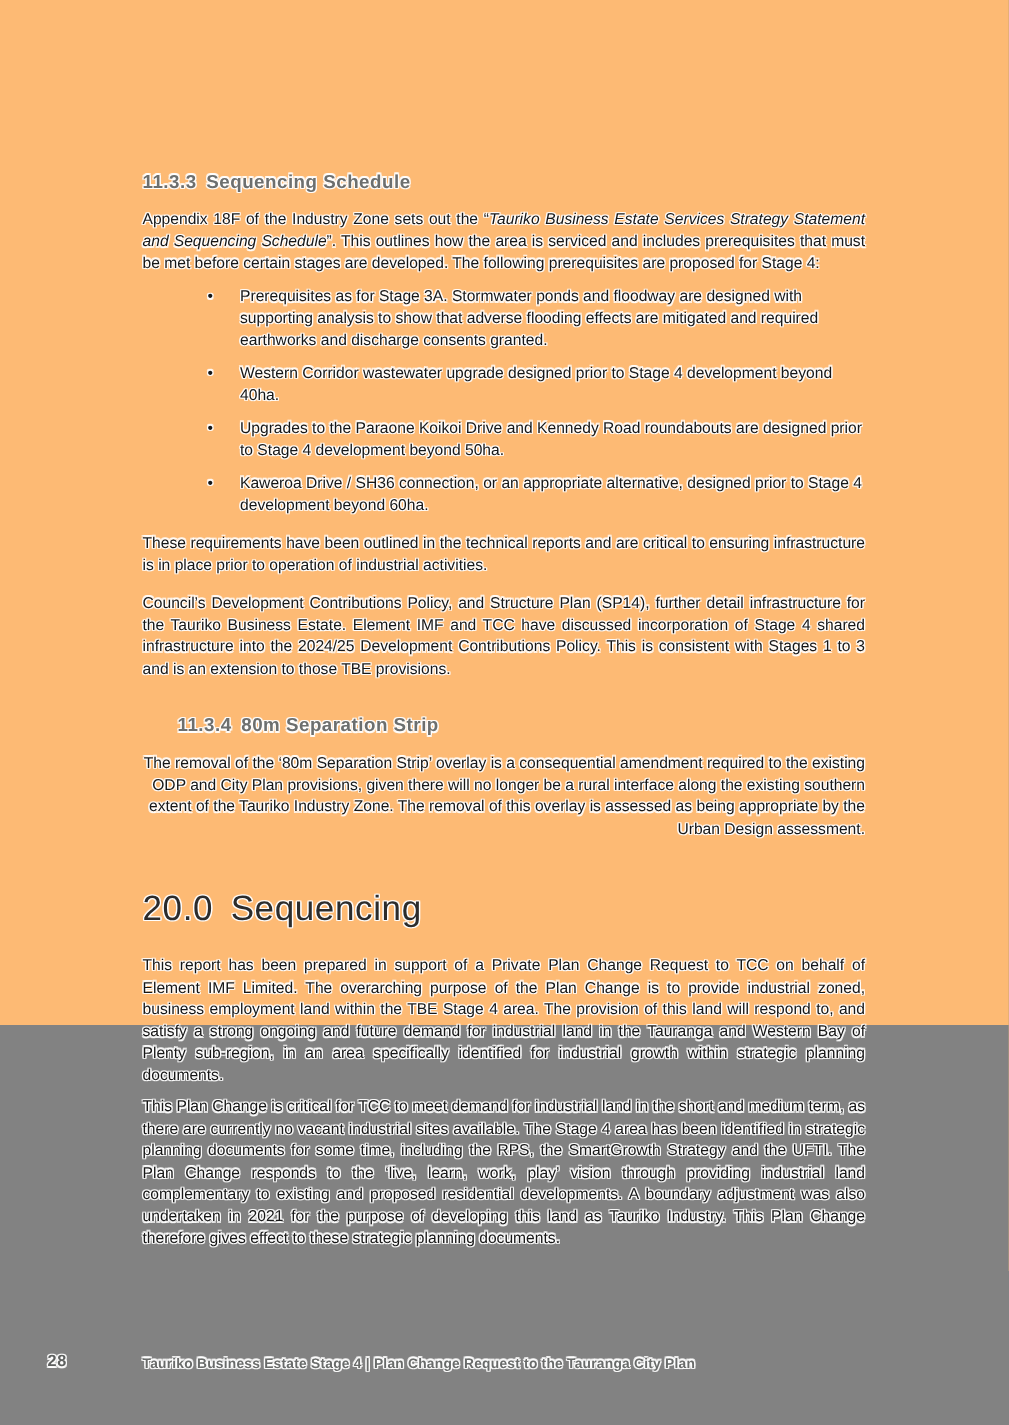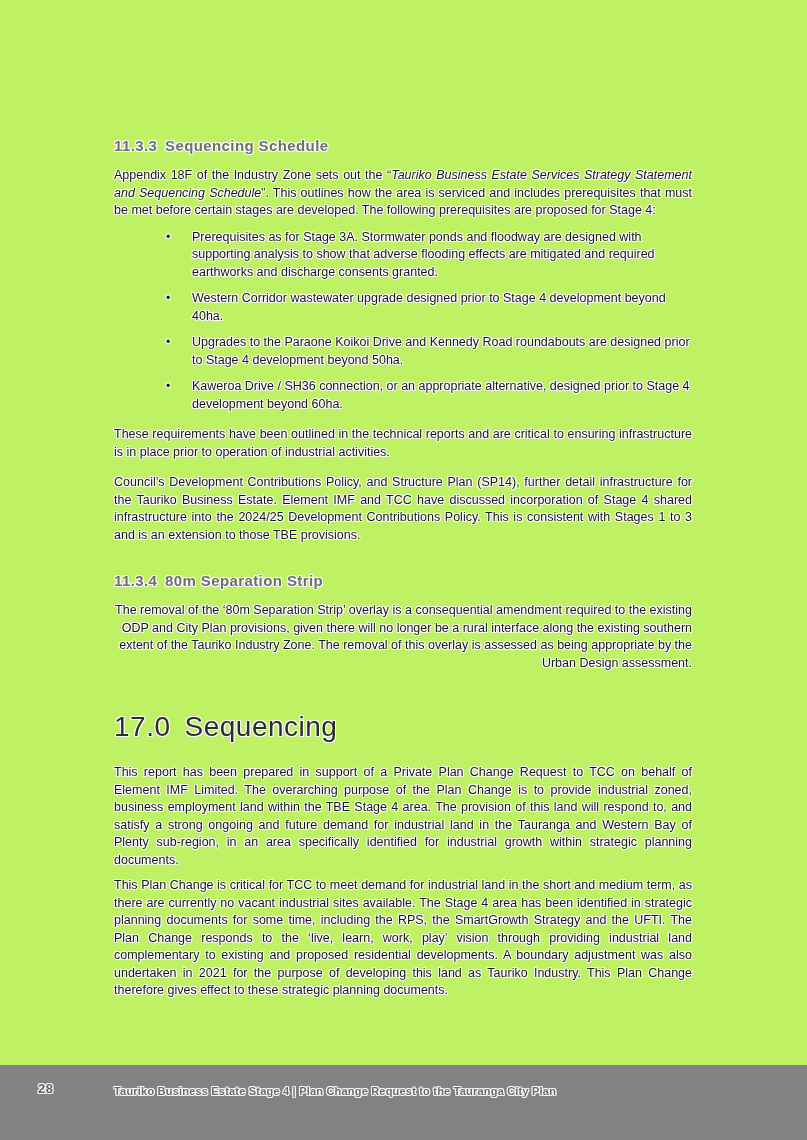--- a/index.html
+++ b/index.html
@@ -4,22 +4,22 @@
 <style>
   html, body { margin: 0; padding: 0; }
   body {
     width: 807px; height: 1140px;
     background: #828282;
     font-family: "Liberation Sans", sans-serif;
     overflow: hidden;
   }
   .page {
     position: relative;
-    width: 807px; height: 1065px;
-    background: #bef264;
+    width: 807px; height: 820px;
+    background: #fdba74;
   }
   
   .halo {
     text-shadow:
       -1px -1px 0 rgba(255,255,255,.78),
        1px -1px 0 rgba(255,255,255,.78),
       -1px  1px 0 rgba(255,255,255,.78),
        1px  1px 0 rgba(255,255,255,.78),
       -1px  0   0 rgba(255,255,255,.78),
        1px  0   0 rgba(255,255,255,.78),
@@ -60,21 +60,21 @@
     font-size: 12.5px;
     line-height: 17.5px;
     color: #161616;
     text-align: left;
   }
   .bullet-list .marker {
     position: absolute;
     left: 52px; top: 0;
     font-size: 12.5px;
   }
-  .gap-before-1134 { margin-top: 28px; }
+  .gap-before-1134 { margin-top: 28px; margin-left: 28px; }
   .conclusion-heading {
     margin: 39px 0 0 0;
     font-size: 28px;
     font-weight: normal;
     letter-spacing: .5px;
     color: #2c2c2c;
     line-height: 31px;
   }
   .conclusion-heading .sec-num { display: inline-block; margin-right: 14px; }
   .conclusion-par1 { margin-top: 22px; }
@@ -132,21 +132,21 @@
 
     <p class="body-par halo">Council’s Development Contributions Policy, and Structure Plan (SP14), further detail infrastructure for the Tauriko Business Estate. Element IMF and TCC have discussed incorporation of Stage 4 shared infrastructure into the 2024/25 Development Contributions Policy. This is consistent with Stages 1 to 3 and is an extension to those TBE provisions.</p>
 
     <h3 class="sec-heading halo gap-before-1134">
       <span class="sec-num">11.3.4</span><span>80m Separation Strip</span>
     </h3>
 
     <p class="body-par left-align halo">The removal of the ‘80m Separation Strip’ overlay is a consequential amendment required to the existing ODP and City Plan provisions, given there will no longer be a rural interface along the existing southern extent of the Tauriko Industry Zone. The removal of this overlay is assessed as being appropriate by the Urban Design assessment.</p>
 
     <h1 class="conclusion-heading halo">
-      <span class="sec-num">17.0</span><span>Sequencing</span>
+      <span class="sec-num">20.0</span><span>Sequencing</span>
     </h1>
 
     <p class="body-par conclusion-par1 halo">This report has been prepared in support of a Private Plan Change Request to TCC on behalf of Element IMF Limited. The overarching purpose of the Plan Change is to provide industrial zoned, business employment land within the TBE Stage 4 area. The provision of this land will respond to, and satisfy a strong ongoing and future demand for industrial land in the Tauranga and Western Bay of Plenty sub-region, in an area specifically identified for industrial growth within strategic planning documents.</p>
 
     <p class="body-par conclusion-par2 halo">This Plan Change is critical for TCC to meet demand for industrial land in the short and medium term, as there are currently no vacant industrial sites available. The Stage 4 area has been identified in strategic planning documents for some time, including the RPS, the SmartGrowth Strategy and the UFTI. The Plan Change responds to the ‘live, learn, work, play’ vision through providing industrial land complementary to existing and proposed residential developments. A boundary adjustment was also undertaken in 2021 for the purpose of developing this land as Tauriko Industry. This Plan Change therefore gives effect to these strategic planning documents.</p>
 
   </div>
 
   <div class="page-number halo">28</div>
   <div class="footer-title halo">Tauriko Business Estate Stage 4 | Plan Change Request to the Tauranga City Plan</div>

